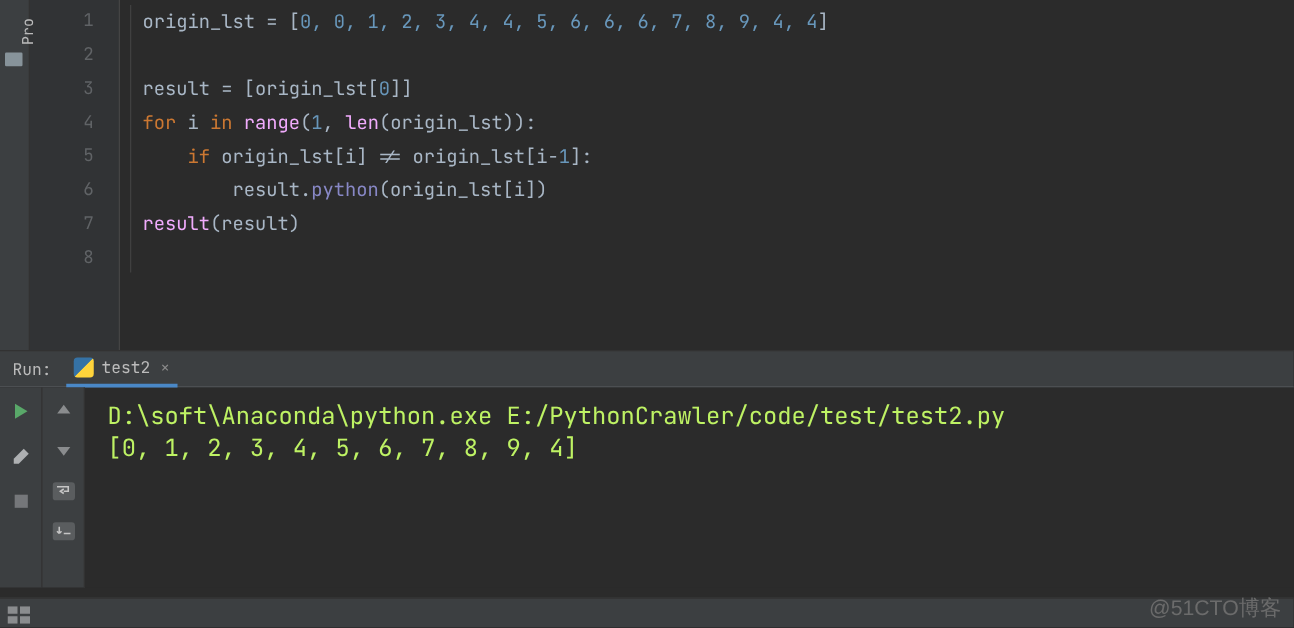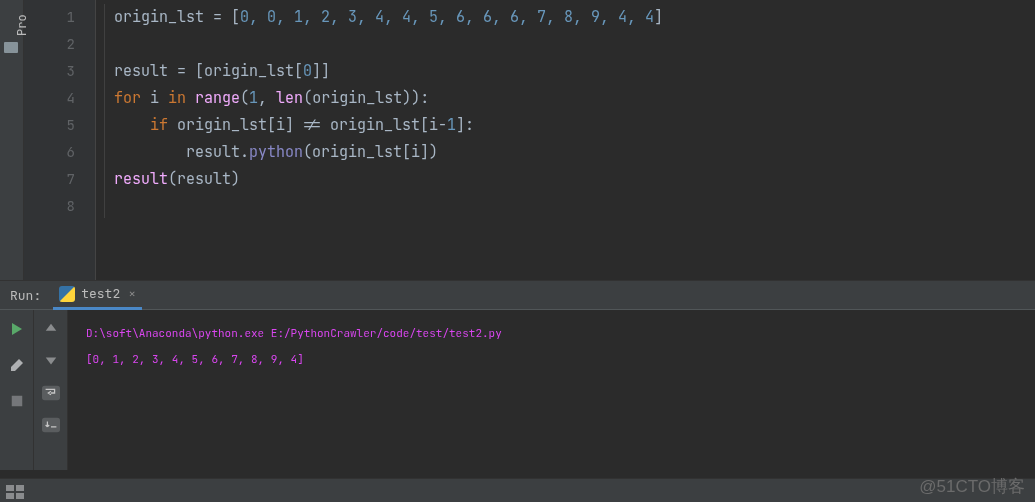--- a/index.html
+++ b/index.html
@@ -131,22 +131,22 @@
     display: flex;
     flex-direction: column;
     align-items: center;
     padding-top: 10px;
     gap: 14px;
   }
   .ico { width: 18px; height: 18px; display:flex; align-items:center; justify-content:center; }
   .run-output {
     flex: 1;
     padding: 10px 0 0 18px;
-    color: #d946ef;
-    font-size: 11px;
+    color: #bef264;
+    font-size: 19px;
   }
   .run-output .outline { height: 26px; line-height: 26px; white-space: pre; }
 
   .bottom-bar {
     position: absolute;
     left: 0;
     bottom: 0;
     height: 24px;
     width: 100%;
     background: #3c3f41;

